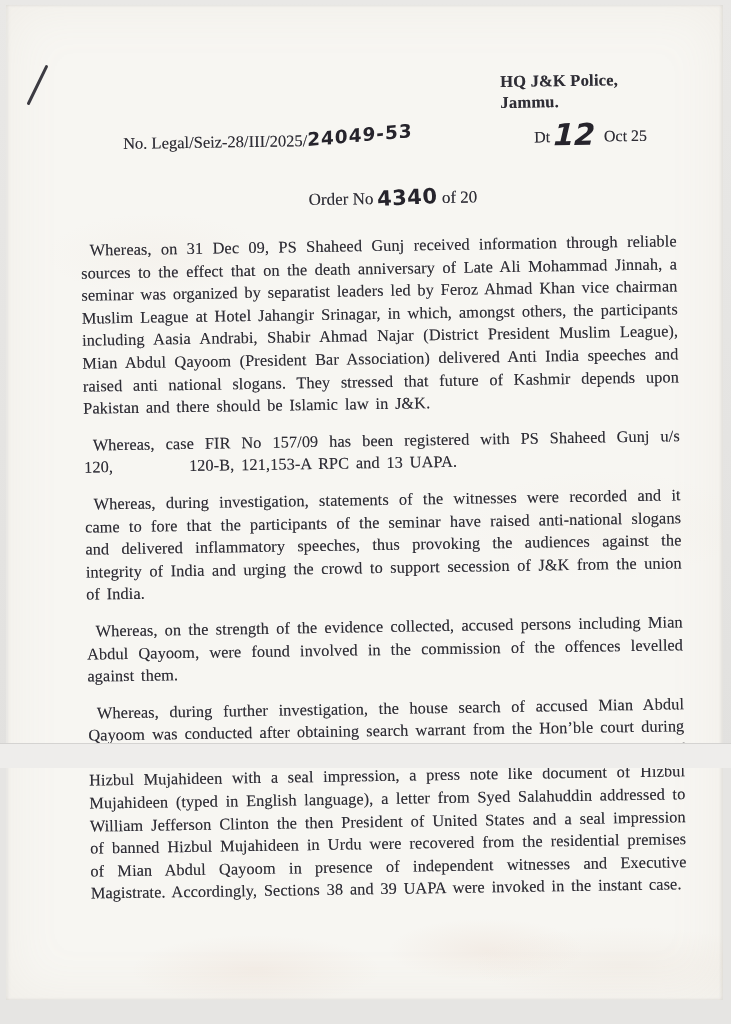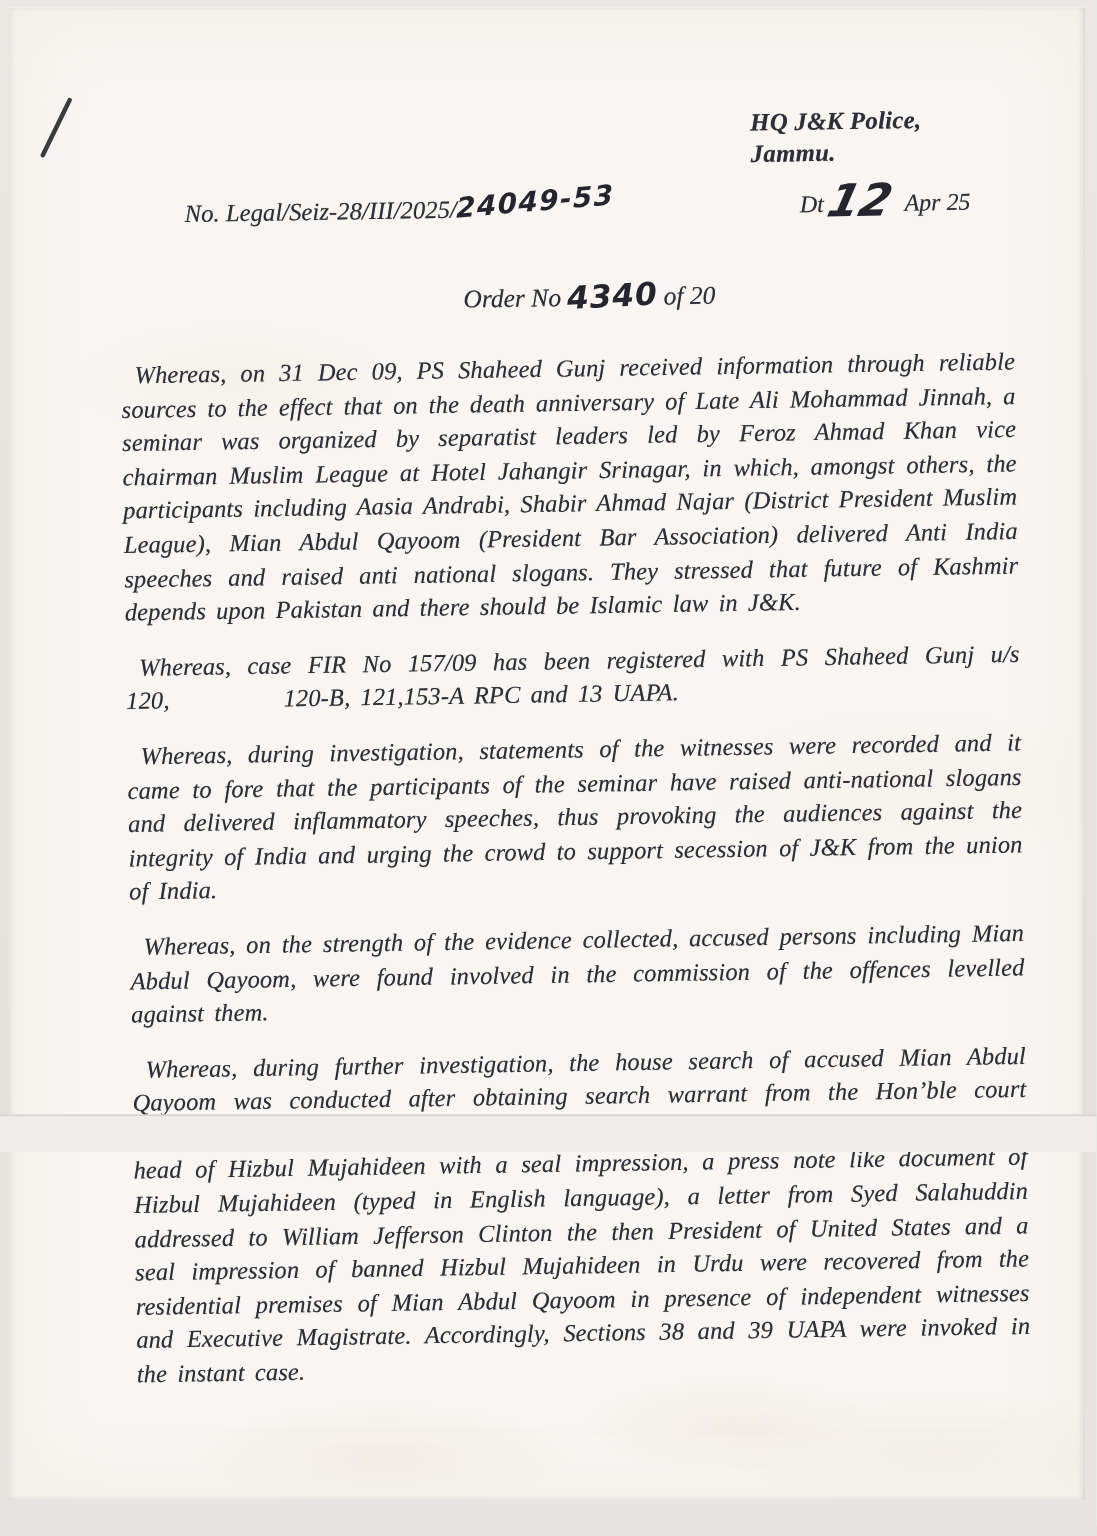--- a/index.html
+++ b/index.html
@@ -9,21 +9,20 @@
     height: 1024px;
     overflow: hidden;
     background: #e6e5e3;
     font-family: "Liberation Serif", serif;
   }
   .photo-frame {
     position: relative;
     width: 731px;
     height: 768px;
     background: linear-gradient(180deg, #e9e8e6 0%, #e2e1df 100%);
-    font-style: italic;
   }
   
   .paper {
     position: absolute;
     left: 6px;
     top: 5px;
     width: 717px;
     height: 995px;
     background: #f7f6f2;
     box-shadow:
@@ -165,21 +164,21 @@
 
     <div class="content">
 
       <div class="letterhead">
         <div>HQ J&amp;K Police,</div>
         <div>Jammu.</div>
       </div>
 
       <div class="header-row2">
         <div class="ref-line"><span>No. Legal/Seiz-28/III/2025/</span><span class="hw">24049-53</span></div>
-        <div class="date-line"><span>Dt</span><span class="hw hw-day">12</span><span>Apr 25</span></div>
+        <div class="date-line"><span>Dt</span><span class="hw hw-day">12</span><span>Oct 25</span></div>
       </div>
 
       <div class="order-line"><span>Order No</span><span class="hw">4340</span><span>of 20</span></div>
 
       <div class="body-text">
 
         <p>Whereas, on 31 Dec 09, PS Shaheed Gunj received information through reliable sources to the effect that on the death anniversary of Late Ali Mohammad Jinnah, a seminar was organized by separatist leaders led by Feroz Ahmad Khan vice chairman Muslim League at Hotel Jahangir Srinagar, in which, amongst others, the participants including Aasia Andrabi, Shabir Ahmad Najar (District President Muslim League), Mian Abdul Qayoom (President Bar Association) delivered Anti India speeches and raised anti national slogans. They stressed that future of Kashmir depends upon Pakistan and there should be Islamic law in J&amp;K.</p>
 
         <p>
             <span class="fir-line1">Whereas, case FIR No 157/09 has been registered with PS Shaheed Gunj u/s</span>

